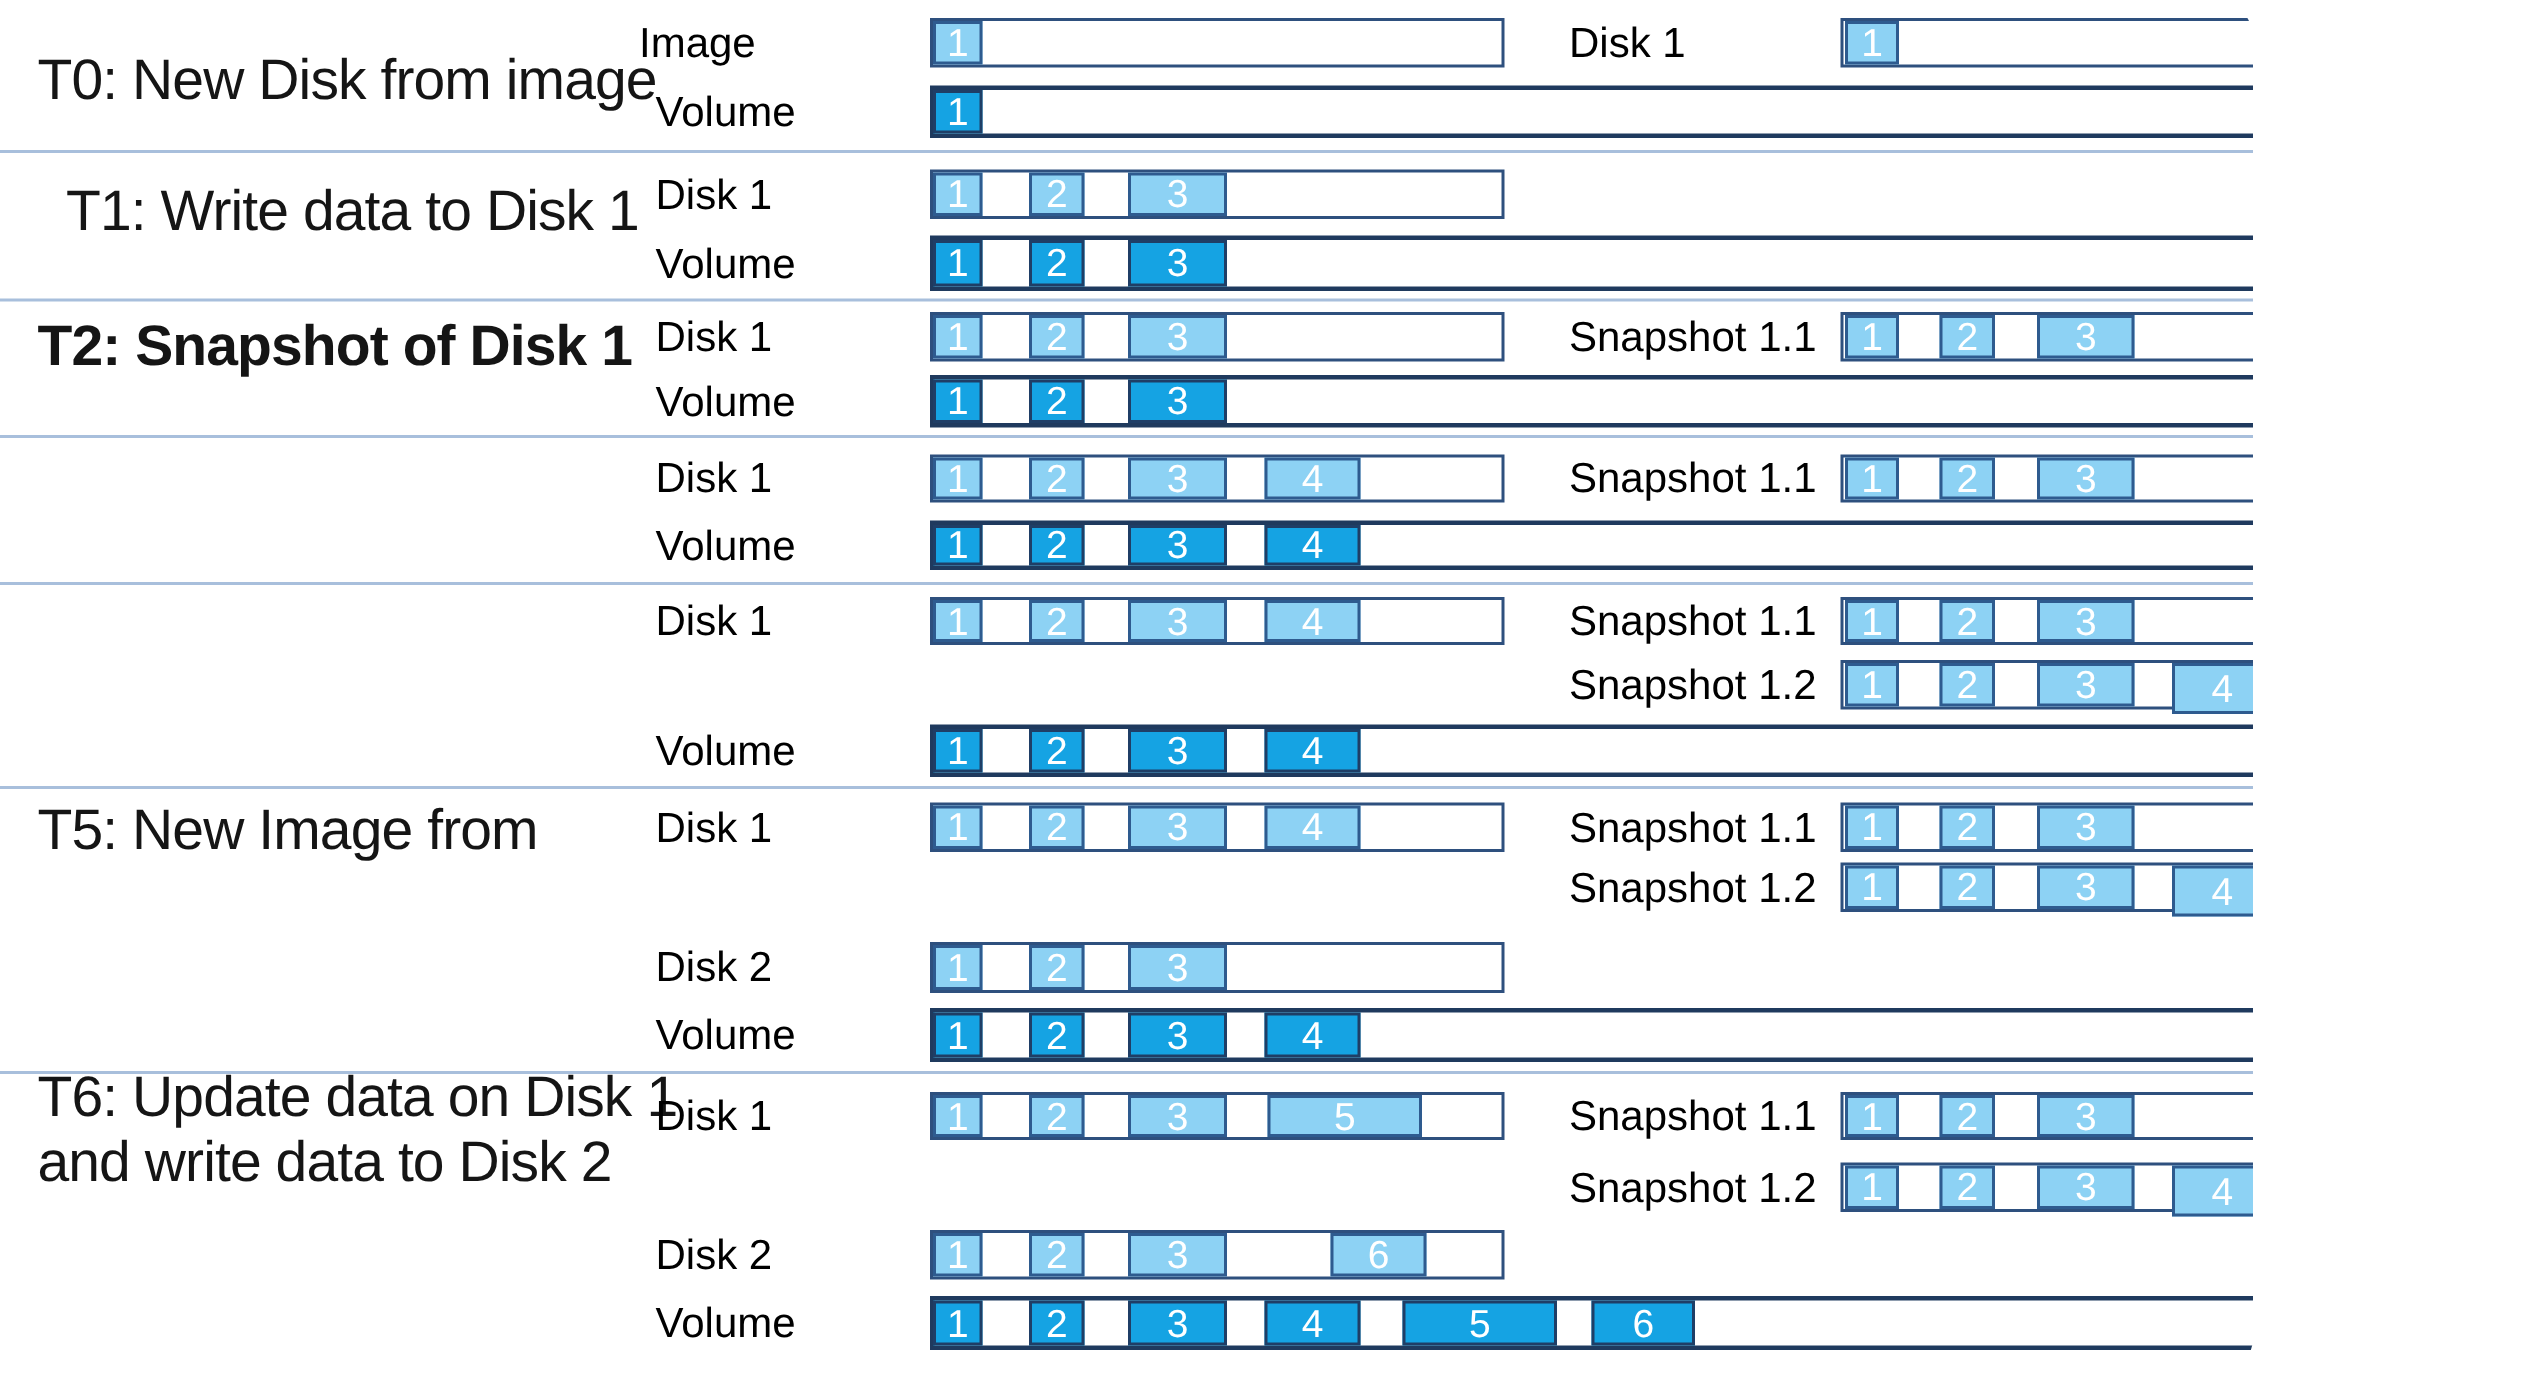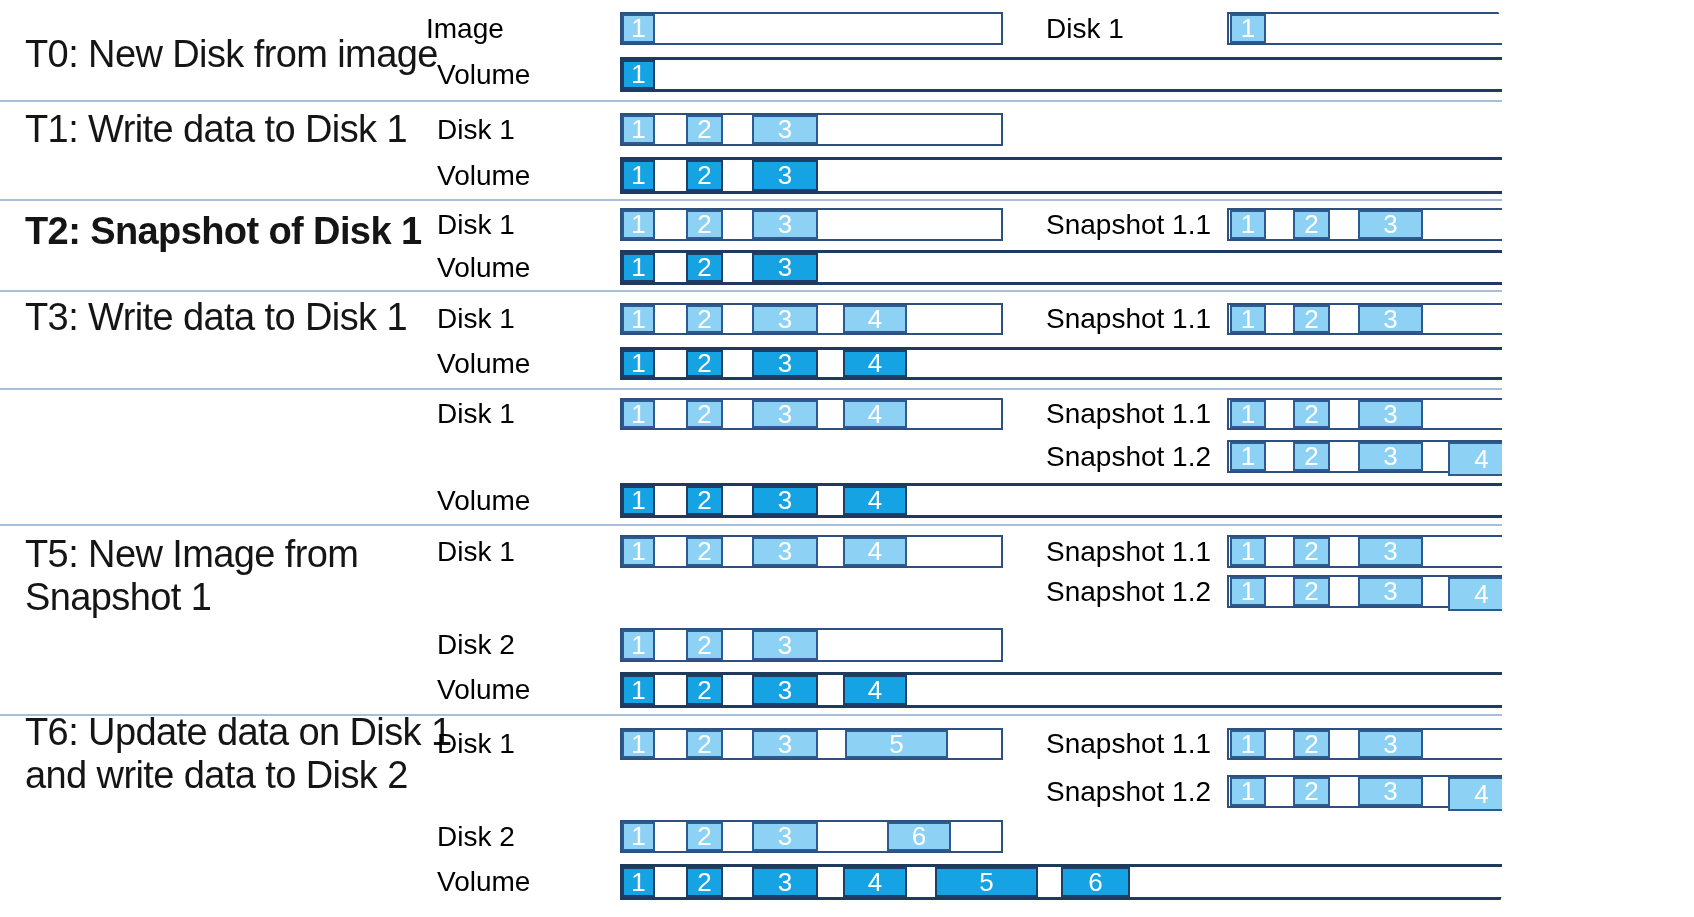--- a/index.html
+++ b/index.html
@@ -41,21 +41,21 @@
     </div>
     <div class="bar-label" style="left: 1046px; top: 12px; height: 33px; width: 180px;">Disk 1</div>
     <div class="bar disk" style="left: 1227px; top: 12px; width: 383px; height: 33px;">
       <div class="block light" style="left: 1px; width: 36px;">1</div>
     </div>
     <div class="bar-label" style="left: 437px; top: 57px; height: 35px; width: 175px;">Volume</div>
     <div class="bar volume" style="left: 620px; top: 57px; width: 1052px; height: 35px;">
       <div class="block dark" style="left: -1px; width: 33px;">1</div>
     </div>
     <div class="divider" style="top: 100px;"></div>
-    <div class="section-label" style="top: 108px;">
+    <div class="section-label" style="top: 120px; margin-left: 19px;">
       <div>T1: Write data to Disk 1</div>
     </div>
     <div class="bar-label" style="left: 437px; top: 113px; height: 33px; width: 175px;">Disk 1</div>
     <div class="bar disk" style="left: 620px; top: 113px; width: 383px; height: 33px;">
       <div class="block light" style="left: 0px; width: 33px;">1</div>
       <div class="block light" style="left: 64px; width: 37px;">2</div>
       <div class="block light" style="left: 130px; width: 66px;">3</div>
     </div>
     <div class="bar-label" style="left: 437px; top: 157px; height: 37px; width: 175px;">Volume</div>
     <div class="bar volume" style="left: 620px; top: 157px; width: 1064px; height: 37px;">
@@ -79,23 +79,20 @@
       <div class="block light" style="left: 64px; width: 37px;">2</div>
       <div class="block light" style="left: 129px; width: 65px;">3</div>
     </div>
     <div class="bar-label" style="left: 437px; top: 250px; height: 35px; width: 175px;">Volume</div>
     <div class="bar volume" style="left: 620px; top: 250px; width: 1064px; height: 35px;">
       <div class="block dark" style="left: -1px; width: 33px;">1</div>
       <div class="block dark" style="left: 63px; width: 37px;">2</div>
       <div class="block dark" style="left: 129px; width: 66px;">3</div>
     </div>
     <div class="divider" style="top: 290px;"></div>
-    <div class="section-label" style="top: 296px;">
-      <div>T3: Write data to Disk 1</div>
-    </div>
     <div class="bar-label" style="left: 437px; top: 303px; height: 32px; width: 175px;">Disk 1</div>
     <div class="bar disk" style="left: 620px; top: 303px; width: 383px; height: 32px;">
       <div class="block light" style="left: 0px; width: 33px;">1</div>
       <div class="block light" style="left: 64px; width: 37px;">2</div>
       <div class="block light" style="left: 130px; width: 66px;">3</div>
       <div class="block light" style="left: 221px; width: 64px;">4</div>
     </div>
     <div class="bar-label" style="left: 1046px; top: 303px; height: 32px; width: 180px;">Snapshot 1.1</div>
     <div class="bar disk" style="left: 1227px; top: 303px; width: 383px; height: 32px;">
       <div class="block light" style="left: 1px; width: 36px;">1</div>
@@ -133,21 +130,20 @@
     <div class="bar-label" style="left: 437px; top: 483px; height: 35px; width: 175px;">Volume</div>
     <div class="bar volume" style="left: 620px; top: 483px; width: 1064px; height: 35px;">
       <div class="block dark" style="left: -1px; width: 33px;">1</div>
       <div class="block dark" style="left: 63px; width: 37px;">2</div>
       <div class="block dark" style="left: 129px; width: 66px;">3</div>
       <div class="block dark" style="left: 220px; width: 64px;">4</div>
     </div>
     <div class="divider" style="top: 524px;"></div>
     <div class="section-label" style="top: 533px;">
       <div>T5: New Image from</div>
-      <div>Snapshot 1</div>
     </div>
     <div class="bar-label" style="left: 437px; top: 535px; height: 33px; width: 175px;">Disk 1</div>
     <div class="bar disk" style="left: 620px; top: 535px; width: 383px; height: 33px;">
       <div class="block light" style="left: 0px; width: 33px;">1</div>
       <div class="block light" style="left: 64px; width: 37px;">2</div>
       <div class="block light" style="left: 130px; width: 66px;">3</div>
       <div class="block light" style="left: 221px; width: 64px;">4</div>
     </div>
     <div class="bar-label" style="left: 1046px; top: 535px; height: 33px; width: 180px;">Snapshot 1.1</div>
     <div class="bar disk" style="left: 1227px; top: 535px; width: 383px; height: 33px;">

